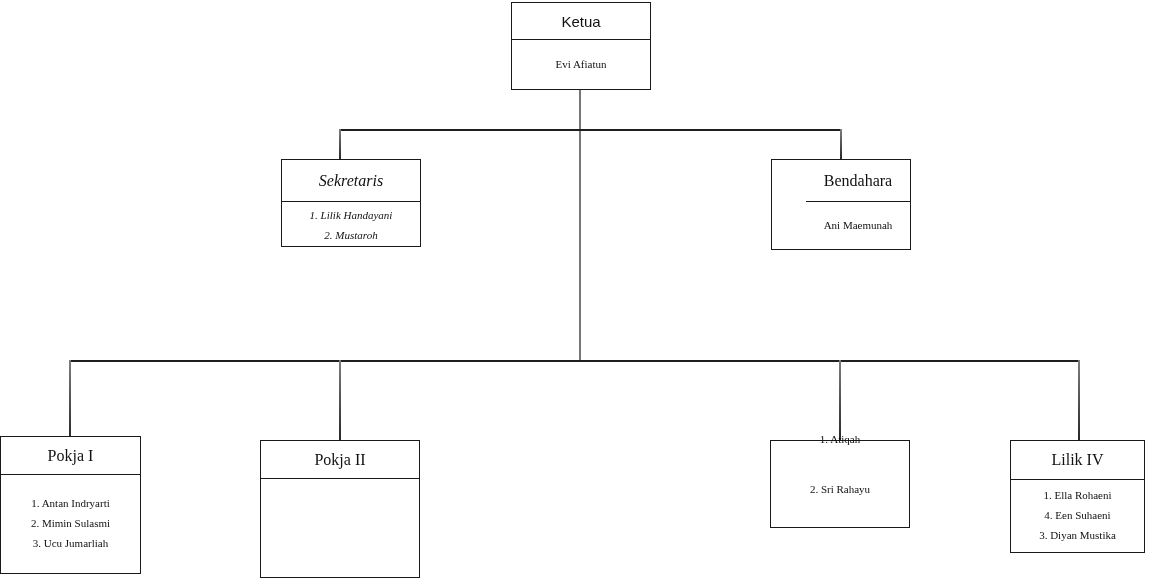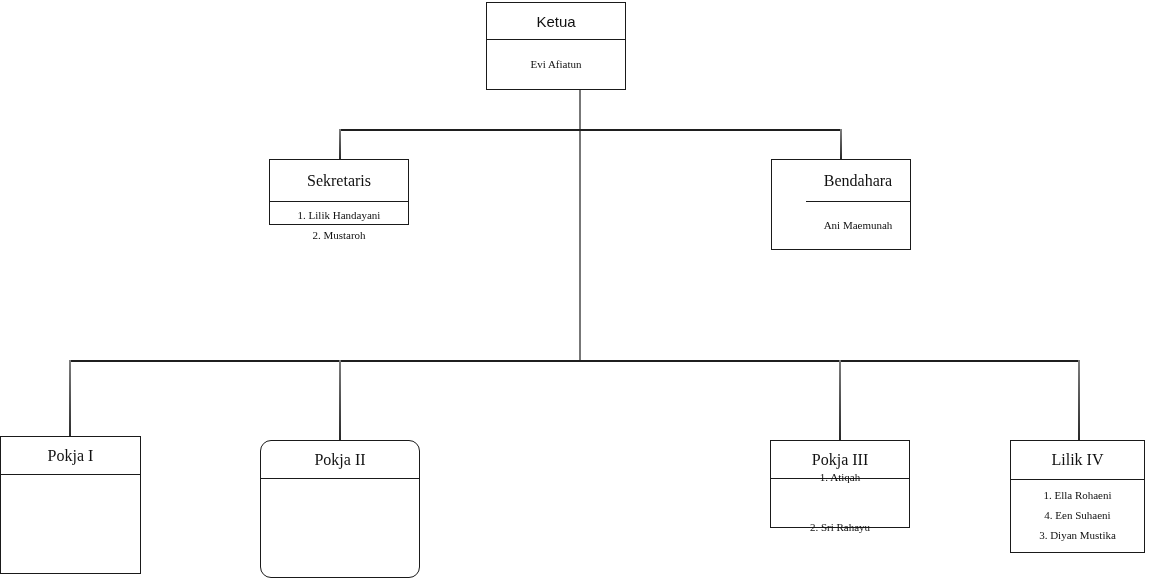--- a/index.html
+++ b/index.html
@@ -36,37 +36,37 @@
     align-items: center;
     justify-content: center;
     text-align: center;
     padding: 2px 7px;
   }
   .member {
     font-size: 11px;
     line-height: 20px;
   }
 
-  .box-ketua      { left: 486px; top: 2px;   width: 140px; height: 88px; }
+  .box-ketua      { left: 511px; top: 2px;   width: 140px; height: 88px; }
   .box-ketua .box-header { height: 37px; font-family: "Liberation Sans", sans-serif; font-size: 15px; }
   .box-ketua .box-body   { height: 47px; }
 
-  .box-sekretaris { left: 269px; top: 159px; width: 140px; height: 66px; }
+  .box-sekretaris { left: 281px; top: 159px; width: 140px; height: 88px; font-style: italic; }
   .box-sekretaris .box-header { height: 42px; }
   .box-sekretaris .box-body   { height: 45px; }
 
   .box-bendahara  { left: 771px; top: 159px; width: 140px; height: 91px; padding-left: 34px; }
   .box-bendahara .box-header { height: 42px; }
   .box-bendahara .box-body   { height: 45px; }
 
   .box-pokja1     { left: 0px;    top: 436px; width: 141px; height: 138px; }
   .box-pokja1 .box-header { height: 38px; }
   .box-pokja1 .box-body   { height: 96px; }
 
-  .box-pokja2     { left: 260px;  top: 440px; width: 160px; height: 138px; border-radius: 11px; }
+  .box-pokja2     { left: 260px;  top: 440px; width: 160px; height: 138px; }
   .box-pokja2 .box-header { height: 38px; }
   .box-pokja2 .box-body   { height: 96px; }
 
   .box-pokja3     { left: 770px;  top: 440px; width: 140px; height: 88px; }
   .box-pokja3 .box-header { height: 38px; }
   .box-pokja3 .box-body   { height: 46px; gap: 30px; }
 
   .box-pokja4     { left: 1010px; top: 440px; width: 135px; height: 113px; }
   .box-pokja4 .box-header { height: 39px; }
   .box-pokja4 .box-body   { height: 70px; }
@@ -124,28 +124,32 @@
 
   <div class="box box-bendahara">
     <div class="box-header">Bendahara</div>
     <div class="box-body">
       <div class="member">Ani Maemunah</div>
     </div>
   </div>
 
   <div class="box box-pokja1">
     <div class="box-header">Pokja I</div>
+    <div class="box-body">
+      <div class="member">1. Antan Indryarti</div>
+      <div class="member">2. Mimin Sulasmi</div>
+      <div class="member">3. Ucu Jumarliah</div>
+    </div>
   </div>
 
   <div class="box box-pokja2">
     <div class="box-header">Pokja II</div>
   </div>
 
   <div class="box box-pokja3">
-    <div class="box-header">Pokja III</div>
     <div class="box-body">
       <div class="member">1. Atiqah</div>
       <div class="member">2. Sri Rahayu</div>
     </div>
   </div>
 
   <div class="box box-pokja4">
     <div class="box-header">Lilik IV</div>
     <div class="box-body">
       <div class="member">1. Ella Rohaeni</div>

